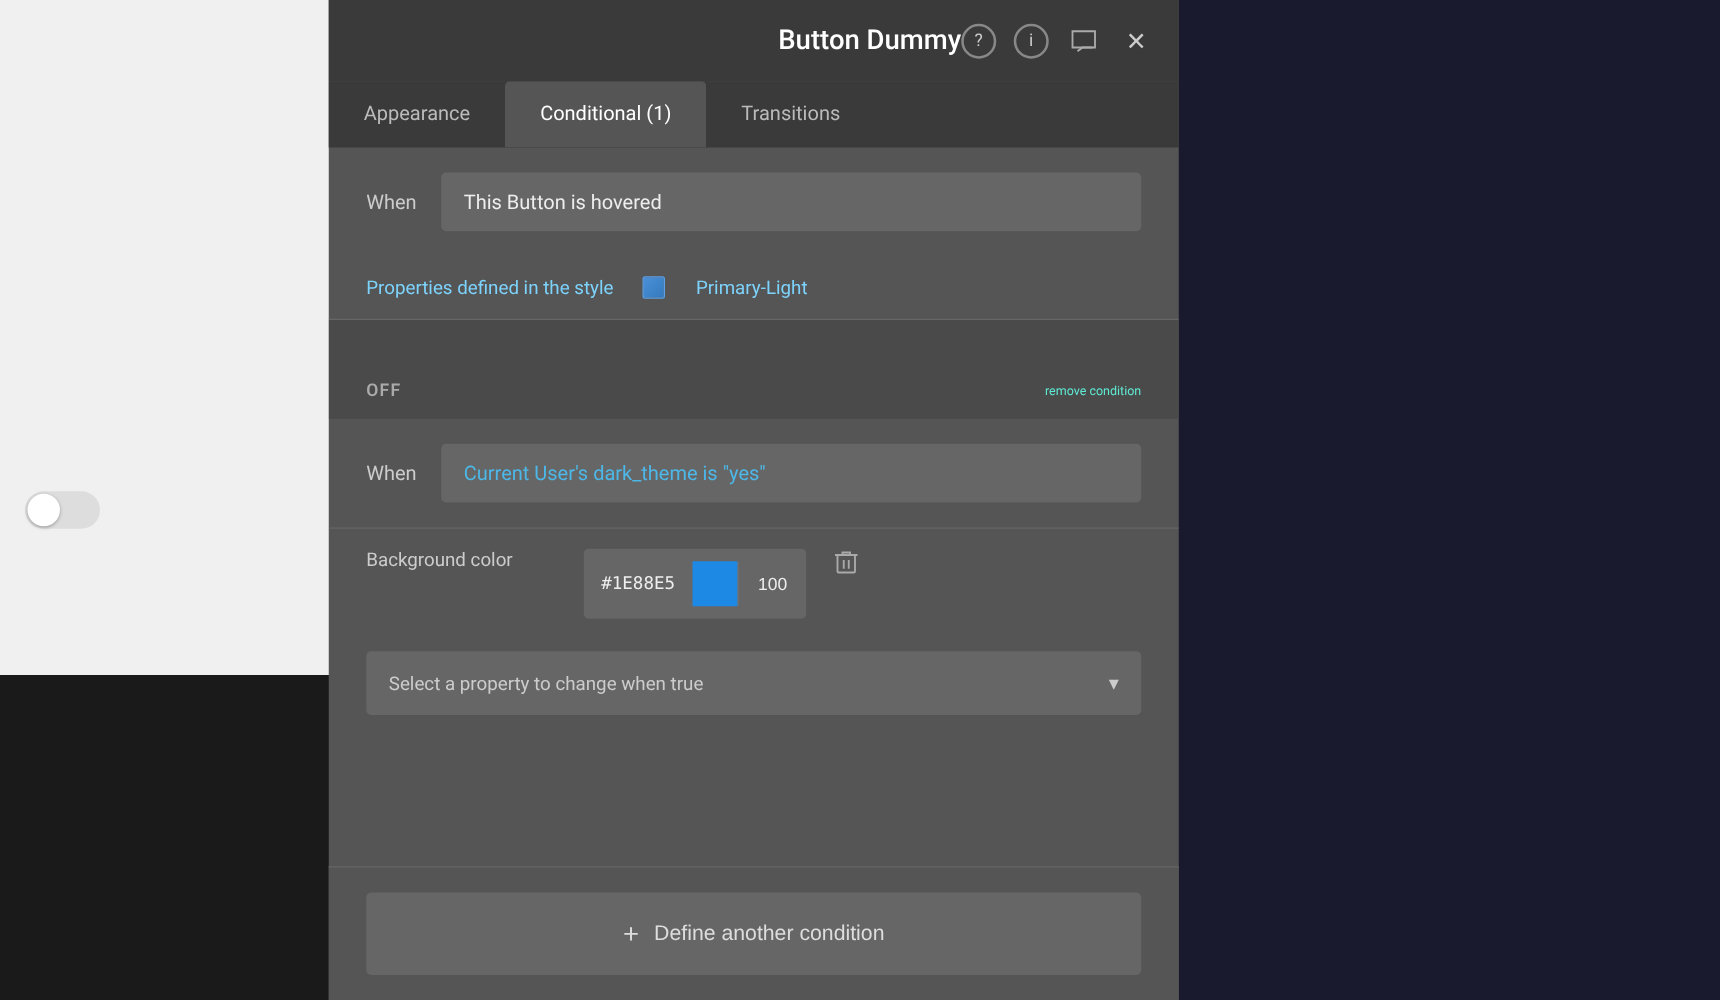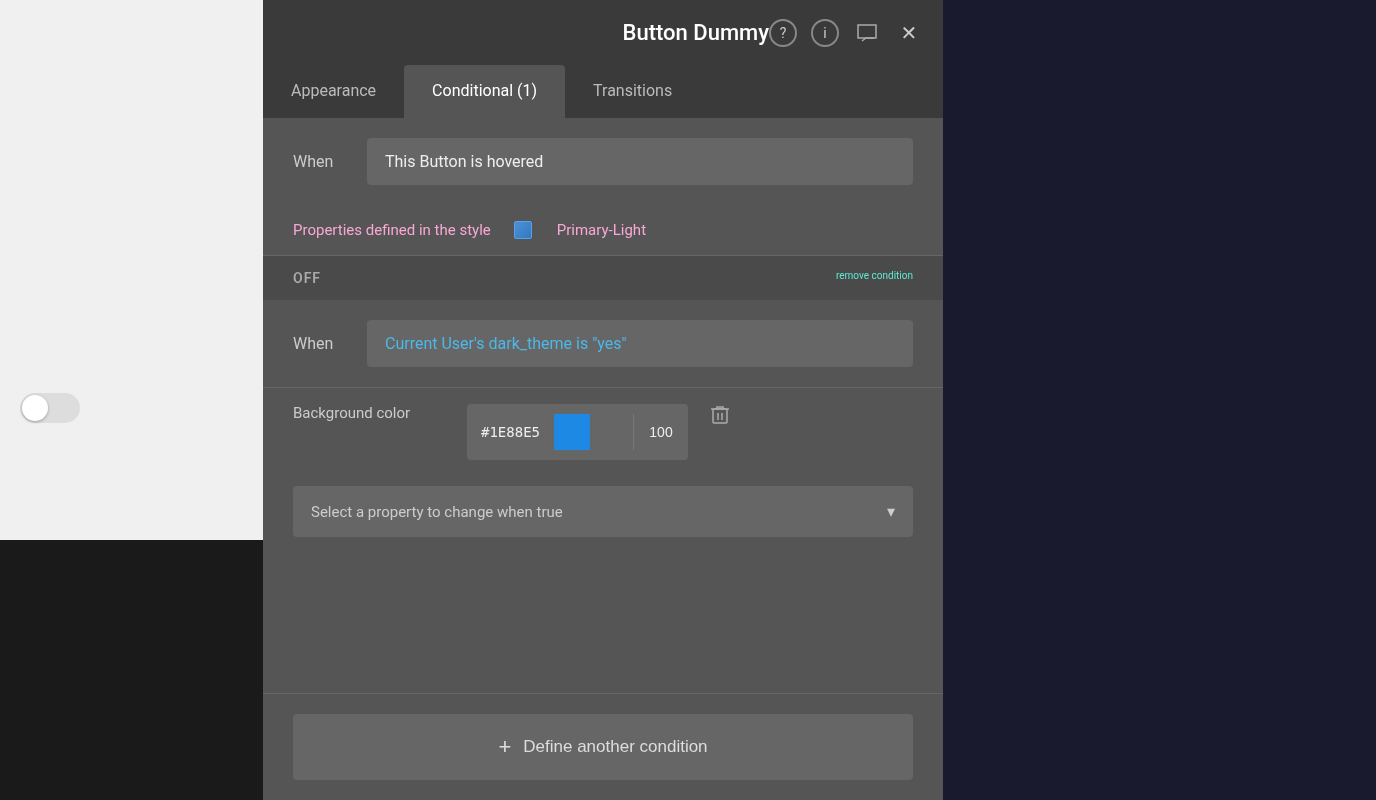--- a/index.html
+++ b/index.html
@@ -154,21 +154,20 @@
     .section-divider {
       border: none;
       border-top: 1px solid #666;
       margin: 0;
     }
 
     
     .when-row {
       display: flex;
       align-items: center;
-      gap: 14px;
     }
 
     .when-label {
       color: #ccc;
       font-size: 16px;
       min-width: 60px;
     }
 
     .when-value-box {
       flex: 1;
@@ -178,21 +177,21 @@
       color: #eee;
       font-size: 16px;
     }
 
     .when-value-box.highlighted {
       color: #4db8e8;
     }
 
     .properties-row {
       padding: 16px 30px;
-      color: #f9a8d4;
+      color: #7dd3fc;
       font-size: 15px;
       display: flex;
       align-items: flex-end;
       gap: 23px;
     }
 
     .style-icon {
       display: inline-block;
       width: 18px;
       height: 18px;
@@ -206,20 +205,22 @@
 
     
     .off-section {
       background: #4a4a4a;
       padding: 14px 30px;
     }
 
     .off-header {
       display: flex;
       justify-content: space-between;
+      align-items: center;
+      margin-top: 35px;
     }
 
     .off-label {
       color: #aaa;
       font-size: 14px;
       font-weight: 600;
       letter-spacing: 1px;
     }
 
     .remove-condition {
@@ -268,21 +269,20 @@
       background: #666;
       border: none;
       color: #eee;
       font-size: 14px;
       padding: 10px 10px;
       width: 55px;
       text-align: center;
       outline: none;
       border-left: 1px solid #777;
       border-radius: 0 4px 4px 0;
-      margin-left: 43px;
     }
 
     .trash-icon {
       color: #aaa;
       font-size: 18px;
       cursor: pointer;
       margin-left: 8px;
     }
 
     

